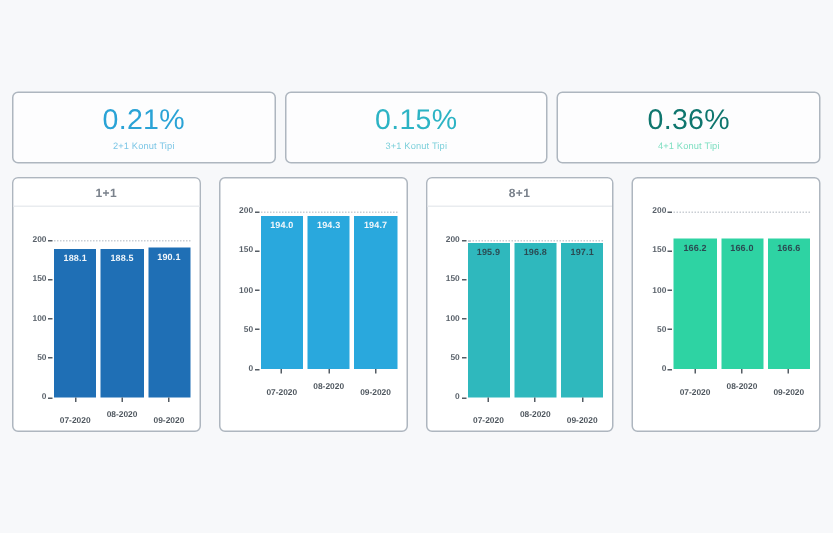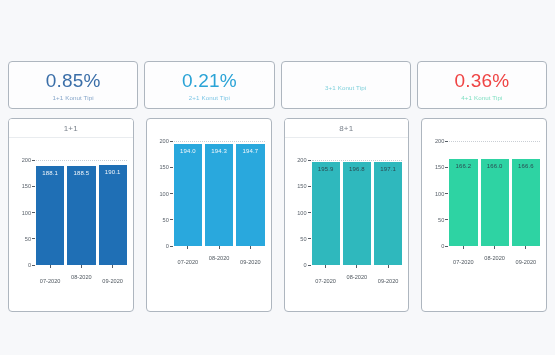--- a/index.html
+++ b/index.html
@@ -50,23 +50,24 @@
     margin-top: 2px;
     letter-spacing: .1px;
   }
 
   
   .chart-row {
     position: absolute;
     top: 118px;
     left: 8px;
     width: 539px;
-    height: 194px;
+    height: 170px;
     display: flex;
     gap: 12px;
+    font-weight: bold;
   }
   .chart-card {
     flex: 1 1 0;
     background: #ffffff;
     border: 1px solid #aeb6bf;
     border-radius: 4px;
     display: flex;
     flex-direction: column;
     overflow: hidden;
   }
@@ -183,32 +184,29 @@
     transform: translateX(-50%);
   }
 </style>
 </head>
 <body>
 
 <div class="page" style="background: rgb(247, 248, 250);">
 
   <div class="kpi-row">
     <div class="kpi-card">
-      <div class="kpi-value" style="color: rgb(58, 110, 168);">0.85%</div>
-      <div class="kpi-label" style="color: rgb(58, 110, 168); opacity: 0.62;">1+1 Konut Tipi</div>
-    </div>
-    <div class="kpi-card">
       <div class="kpi-value" style="color: rgb(42, 163, 214); text-align: right;">0.21%</div>
       <div class="kpi-label" style="color: rgb(42, 163, 214); opacity: 0.62;">2+1 Konut Tipi</div>
     </div>
     <div class="kpi-card">
+      <div class="kpi-value" style="color: rgb(44, 179, 196);">0.15%</div>
       <div class="kpi-label" style="color: rgb(44, 179, 196); opacity: 0.62;">3+1 Konut Tipi</div>
     </div>
     <div class="kpi-card">
-      <div class="kpi-value" style="color: #ef4444;">0.36%</div>
+      <div class="kpi-value" style="color: #0f766e;">0.36%</div>
       <div class="kpi-label" style="color: rgb(46, 204, 155); opacity: 0.62;">4+1 Konut Tipi</div>
     </div>
   </div>
 
   <div class="chart-row">
 
     <div class="chart-card">
       <div class="chart-head">
         <span class="chart-head-title">1+1</span>
       </div>

